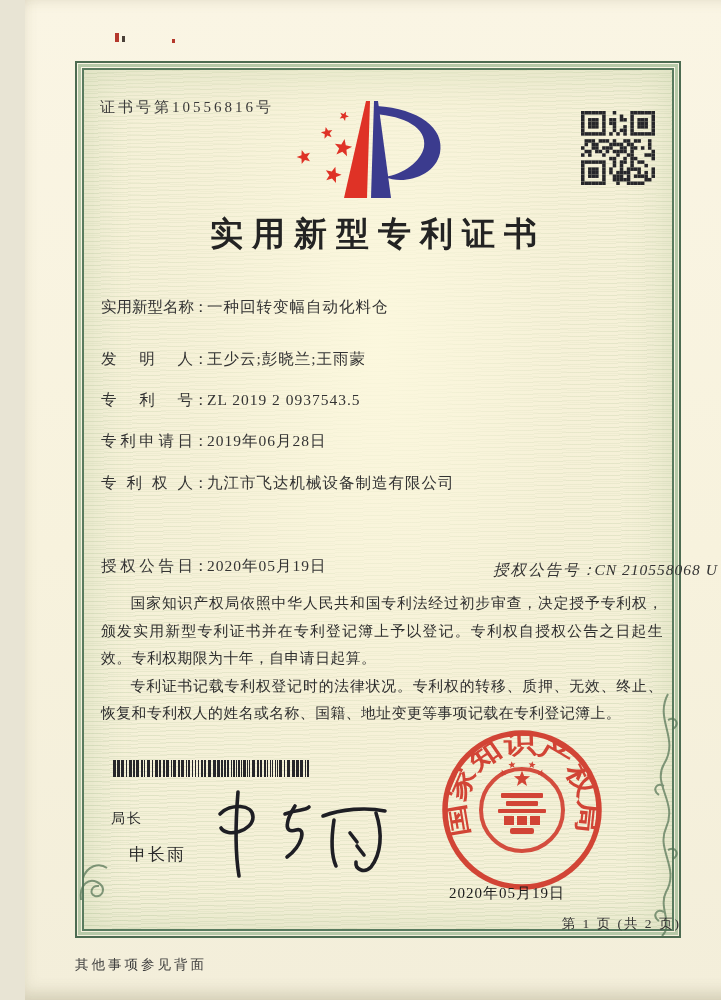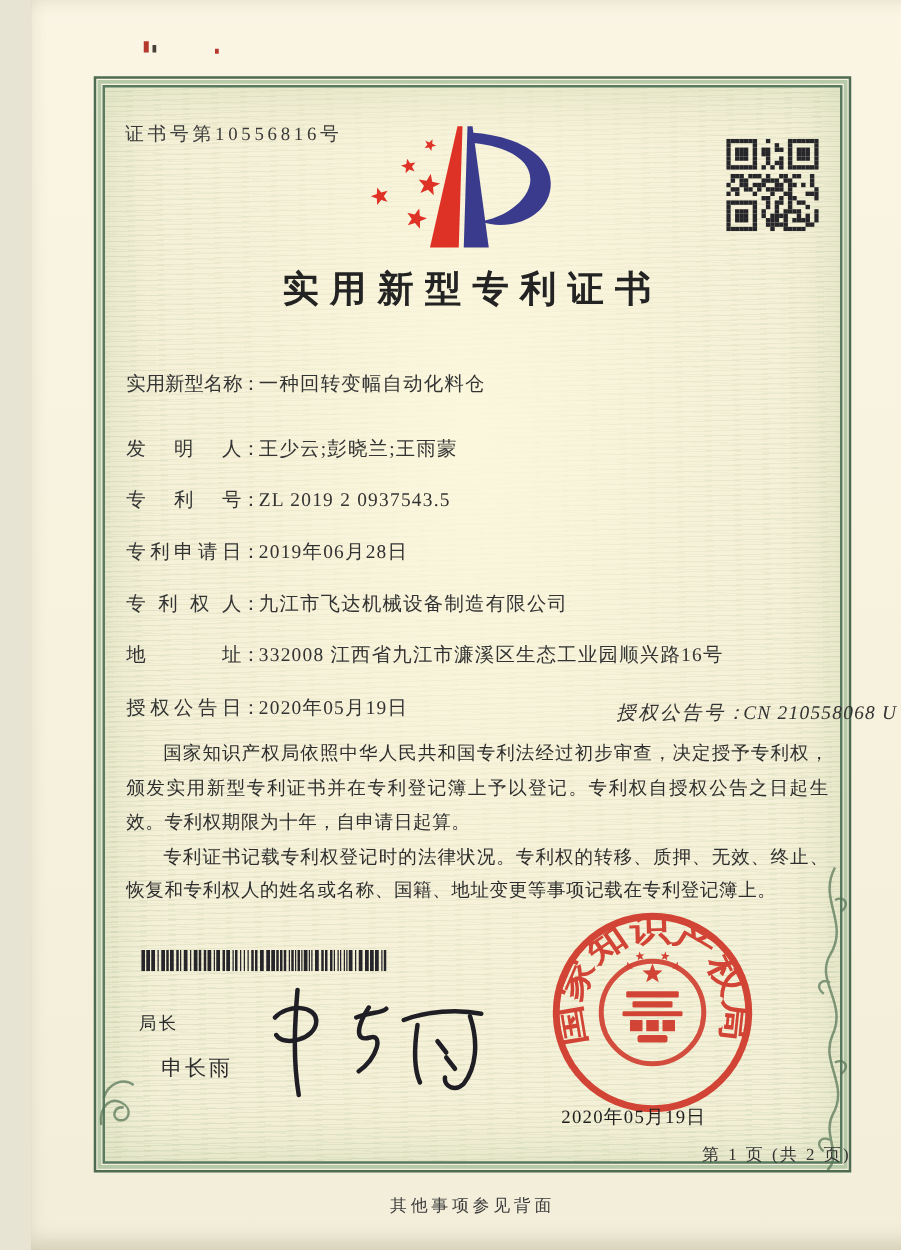--- a/index.html
+++ b/index.html
@@ -25,41 +25,41 @@
       radial-gradient(ellipse at 50% 32%, rgba(252,248,222,.95) 0%, rgba(246,241,214,.55) 45%, rgba(228,234,202,.15) 100%),
       repeating-linear-gradient(178deg, rgba(140,170,118,.20) 0 1px, transparent 1px 4px),
       repeating-linear-gradient(182deg, rgba(140,170,118,.12) 0 1px, transparent 1px 6px);
     box-shadow:inset 0 0 46px rgba(148,176,122,.28);
   }
   .certno{position:absolute;left:75px;top:98px;font-size:15px;letter-spacing:3px;color:#3a3a3a;}
   .logo{position:absolute;left:262px;top:96px;}
   .qr{position:absolute;left:556px;top:111px;}
   .title{
     position:absolute;left:50px;top:212px;width:606px;text-align:center;
-    font-size:29px;font-weight:600;letter-spacing:9px;color:#232323;
+    font-size:33px;font-weight:600;letter-spacing:9px;color:#232323;
   }
   .fieldrow{position:absolute;left:76px;font-size:15.5px;color:#333;white-space:nowrap;}
   .flabel{display:inline-block;width:92px;text-align:justify;text-align-last:justify;vertical-align:bottom;}
   .fcolon{display:inline-block;width:14px;}
   .fvalue{letter-spacing:1px;}
   .grant2{position:absolute;left:392px;top:4px;font-style:italic;}
   .glabel{letter-spacing:2px;}
   .bodytext{
     position:absolute;left:76px;top:590px;width:562px;
     font-size:14.8px;line-height:1.86;color:#2e2e2e;letter-spacing:.5px;text-align:justify;
   }
   .bodytext p{margin:0;text-indent:2em;}
   .barcode{position:absolute;left:88px;top:760px;}
   .signer-role{position:absolute;left:86px;top:810px;font-size:14px;color:#2c2c2c;letter-spacing:2px;}
   .signer-name{position:absolute;left:104px;top:843px;font-size:17px;color:#2c2c2c;letter-spacing:2px;}
   .signature{position:absolute;left:180px;top:784px;}
   .seal{position:absolute;left:413px;top:726px;opacity:.93;}
   .sealdate{position:absolute;left:424px;top:884px;width:160px;font-size:15px;color:#1d1d1d;letter-spacing:1px;}
   .pageinfo{position:absolute;left:50px;top:915px;width:606px;text-align:right;font-size:13.5px;letter-spacing:2px;color:#333;}
-  .backnote{position:absolute;left:50px;top:956px;width:606px;text-align:center;font-size:13.5px;letter-spacing:3px;color:#3b3b3b;}
+  .backnote{position:absolute;left:50px;top:956px;width:606px;text-align:left;font-size:13.5px;letter-spacing:3px;color:#3b3b3b;}
   .ornR{position:absolute;left:623px;top:690px;}
   .ornL{position:absolute;left:52px;top:858px;}
   .mark{position:absolute;}
 </style>
 </head>
 <body>
 
 <div class="paper">
 
   <div class="mark" style="left:90px;top:33px;width:4px;height:9px;background:#b5382c;"></div>
@@ -330,23 +330,20 @@
   </div>
   <div class="fieldrow" style="top:390px">
     <span class="flabel">专利号</span><span class="fcolon">：</span><span class="fvalue">ZL 2019 2 0937543.5</span>
   </div>
   <div class="fieldrow" style="top:431px">
     <span class="flabel">专利申请日</span><span class="fcolon">：</span><span class="fvalue">2019年06月28日</span>
   </div>
   <div class="fieldrow" style="top:473px">
     <span class="flabel">专利权人</span><span class="fcolon">：</span><span class="fvalue">九江市飞达机械设备制造有限公司</span>
   </div>
-  <div class="fieldrow" style="top:514px">
-    <span class="flabel">地址</span><span class="fcolon">：</span><span class="fvalue">332008 江西省九江市濂溪区生态工业园顺兴路16号</span>
-  </div>
   <div class="fieldrow" style="top:556px;width:562px">
     <span class="flabel">授权公告日</span><span class="fcolon">：</span><span class="fvalue">2020年05月19日</span>
     <span class="grant2">
       <span class="glabel">授权公告号</span><span class="fcolon">：</span><span class="fvalue">CN 210558068 U</span>
     </span>
   </div>
 
   <div class="bodytext">
     <p>国家知识产权局依照中华人民共和国专利法经过初步审查，决定授予专利权，颁发实用新型专利证书并在专利登记簿上予以登记。专利权自授权公告之日起生效。专利权期限为十年，自申请日起算。</p>
     <p>专利证书记载专利权登记时的法律状况。专利权的转移、质押、无效、终止、恢复和专利权人的姓名或名称、国籍、地址变更等事项记载在专利登记簿上。</p>

